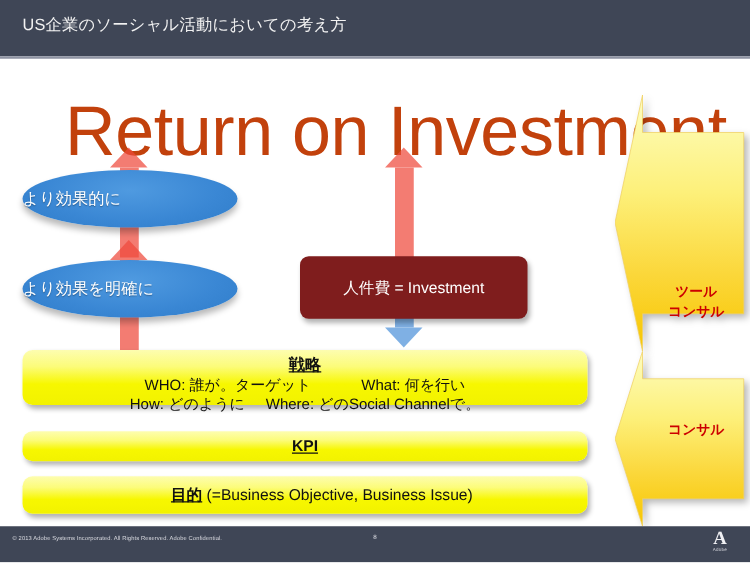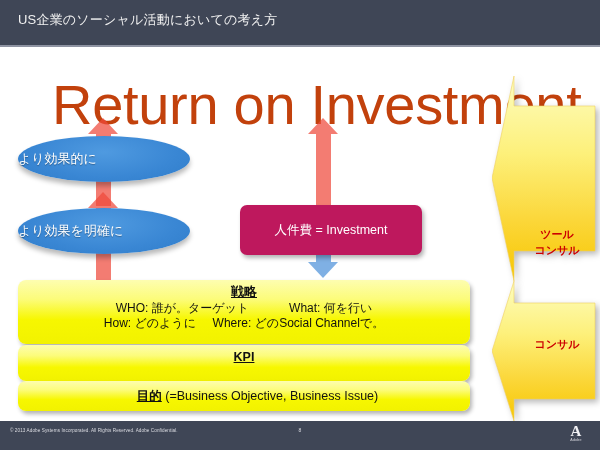--- a/index.html
+++ b/index.html
@@ -114,21 +114,21 @@
   }
   #ellipse-1 { left: 18px;  top: 136px; width: 172px; height: 46px; }
   #ellipse-2 { left: 18px;  top: 208px; width: 172px; height: 46px; }
   #ellipse-3 { left: 240px; top: 136px; width: 162px; height: 46px; }
 
   
   #investment-box {
     position: absolute;
     left: 240px; top: 205px;
     width: 182px; height: 50px;
-    background: #be185d;
+    background: #7f1d1d;
     border-radius: 7px;
     box-shadow: 2px 3px 4px rgba(0,0,0,0.3);
     display: flex;
     align-items: center;
     justify-content: center;
   }
   #investment-box span {
     color: #ffffff;
     font-size: 12.5px;
     white-space: nowrap;
@@ -138,22 +138,22 @@
   .yellow-box {
     position: absolute;
     left: 18px;
     width: 452px;
     background: linear-gradient(to bottom, #fdfdb0 0%, #fcfc7a 30%, #f7f700 62%, #f2f200 100%);
     border-radius: 8px;
     box-shadow: 2px 3px 4px rgba(0,0,0,0.3);
     color: #111111;
     text-align: center;
   }
-  #strategy-box { top: 280px; height: 64px; }
-  #kpi-box      { top: 345px; height: 36px; }
+  #strategy-box { top: 280px; height: 44px; }
+  #kpi-box      { top: 345px; height: 24px; }
   #purpose-box  { top: 381px; height: 30px; }
 
   .box-title {
     display: inline-block;
     font-size: 13px;
     font-weight: bold;
     text-decoration: underline;
   }
   #strategy-box .box-title { margin-top: 3px; }
   .strategy-line {

